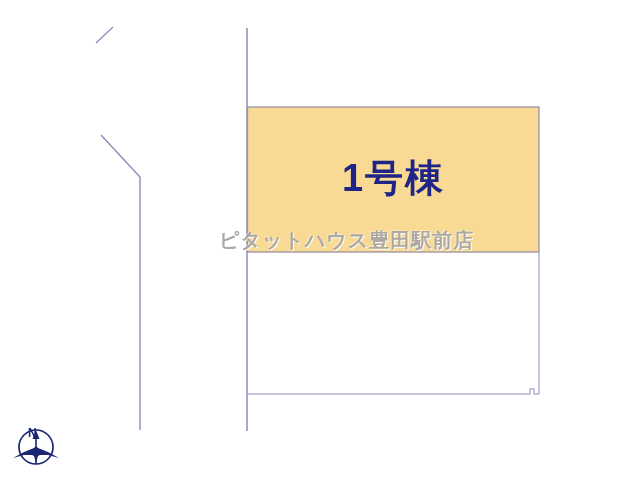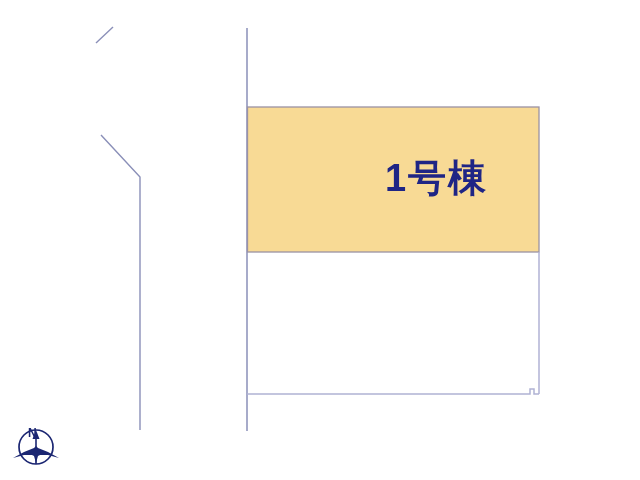--- a/index.html
+++ b/index.html
@@ -27,21 +27,20 @@
     left: 248px;
     top: 158px;
     width: 291px;
     text-align: center;
     font-size: 38px;
     font-weight: 600;
     letter-spacing: 2px;
     color: #1f2585;
     line-height: 1.1;
     user-select: none;
-    margin-left: 43px;
   }
   .watermark {
     position: absolute;
     left: 219px;
     top: 227px;
     font-size: 20px;
     font-weight: 700;
     letter-spacing: 1px;
     color: rgba(164, 160, 155, 0.9);
     text-shadow: 1px 1px 0 rgba(255,255,255,0.95), -1px -1px 0 rgba(255,255,255,0.35);
@@ -71,20 +70,21 @@
 
     <rect x="247.5" y="107" width="291.5" height="145" fill="#f8da95" stroke="#9a92a4" stroke-width="1.3"></rect>
 
     <line x1="539" y1="252" x2="539" y2="394" stroke="#b0b2d4" stroke-width="1.5"></line>
 
     <polyline points="247,394 530,394 530,389 534,389 534,394 539,394" fill="none" stroke="#b0b2d4" stroke-width="1.5"></polyline>
   </svg>
 
   <div class="building-label">1号棟</div>
 
+  <div class="watermark">ピタットハウス豊田駅前店</div>
 
   <svg class="compass" viewBox="0 0 54 52" xmlns="http://www.w3.org/2000/svg">
 
     <circle cx="26" cy="27" r="17" fill="none" stroke="#1b2672" stroke-width="1.7"></circle>
 
     <text x="18" y="17" font-size="12" font-weight="bold" font-family="Liberation Sans, sans-serif" fill="#1b2672">N</text>
 
     <line x1="26" y1="13" x2="26" y2="44" stroke="#1b2672" stroke-width="1.6"></line>
 
     <polygon points="26,10 22.5,19 29.5,19" fill="#1b2672"></polygon>

